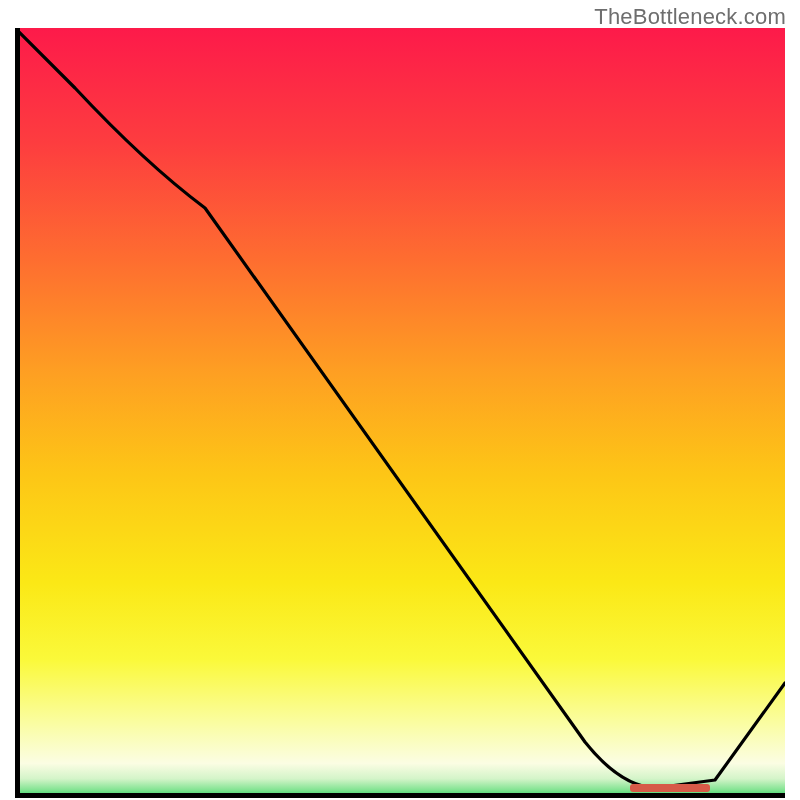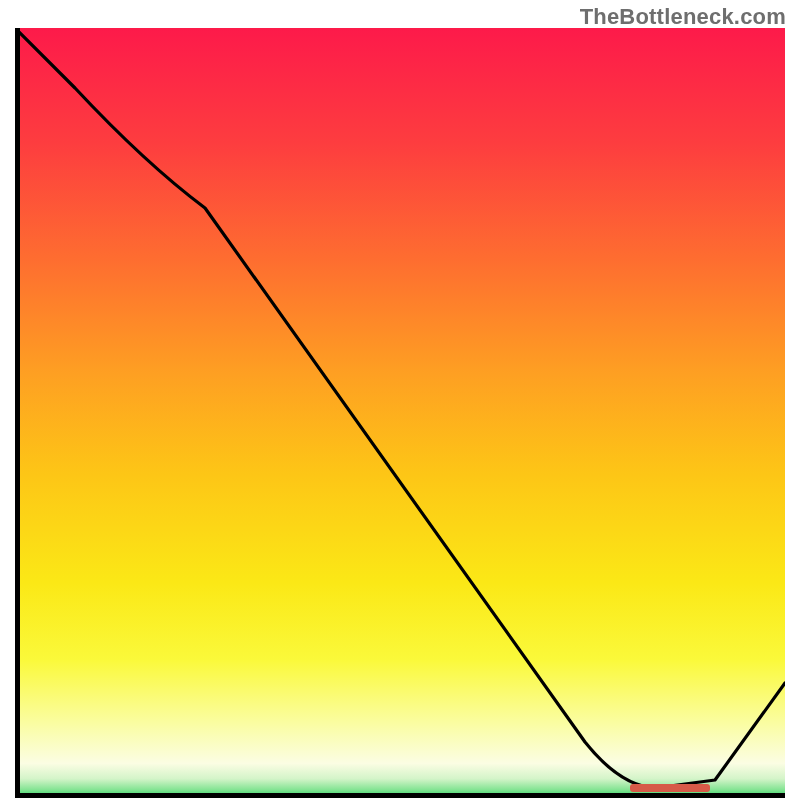--- a/index.html
+++ b/index.html
@@ -14,21 +14,21 @@
   .stage {
     position: relative;
     width: 800px;
     height: 800px;
   }
   .attribution {
     position: absolute;
     top: 4px;
     right: 14px;
     font-size: 22px;
-    font-weight: 700;
+    font-weight: 400;
     color: #6e6e6e;
     letter-spacing: 0.2px;
   }
   .plot {
     position: absolute;
     left: 15px;
     top: 28px;
     width: 770px;
     height: 770px;
   }

